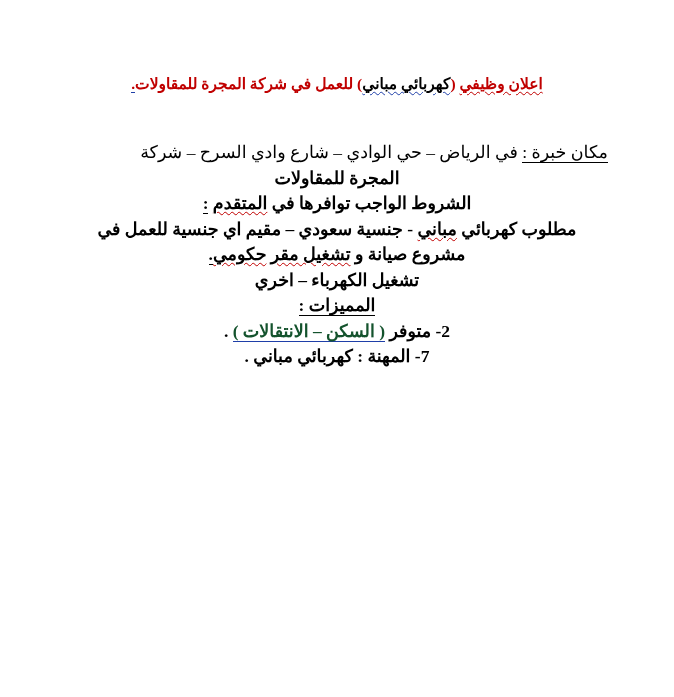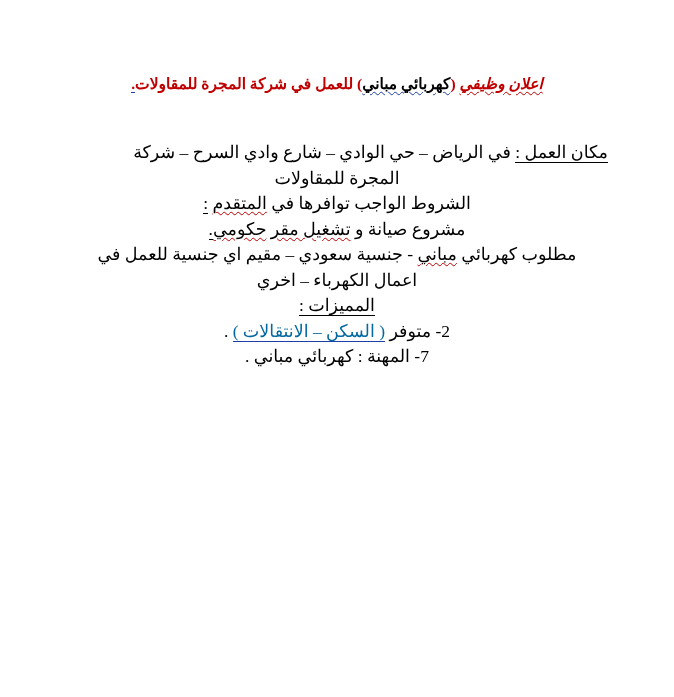--- a/index.html
+++ b/index.html
@@ -47,21 +47,20 @@
     border-bottom: 1px solid #1f3fa8;
     padding-bottom: 0px;
   }
   
   .sq-red {
     text-decoration: underline;
     text-decoration-color: #c00000;
     text-decoration-style: wavy;
     text-decoration-thickness: 1px;
     text-underline-offset: 2px;
-    font-style: italic;
   }
   .sq-blue {
     text-decoration: underline;
     text-decoration-color: #1f3fa8;
     text-decoration-style: wavy;
     text-decoration-thickness: 1px;
     text-underline-offset: 2px;
   }
 
   
@@ -76,20 +75,21 @@
     text-align: right;
   }
   .para {
     font-size: 17.5px;
     line-height: 1.46;
     margin: 0;
     color: #000000;
   }
   .para.center {
     text-align: center;
+    font-weight: bold;
   }
   .para.right {
     text-align: right;
   }
   .u-black {
     border-bottom: 1px solid #000000;
   }
   .sq-black {
     text-decoration: underline;
     text-decoration-color: #c00000;
@@ -107,60 +107,60 @@
     <div class="title-line">
       <span class="sq-red">اعلان وظيفي</span>
       <span>(</span><span class="blue sq-blue">كهربائي مباني</span><span>)</span>
       <span>للعمل في شركة المجرة للمقاولات</span><span class="u-blue">.</span>
     </div>
   </div>
 
   <div class="body-block">
 
     <p class="para right">
-      <span class="u-black">مكان العمل :</span>
+      <span class="u-black">مكان خبرة :</span>
       <span>في الرياض – حي الوادي – شارع وادي السرح – شركة</span>
     </p>
 
     <p class="para center">
       <span>المجرة للمقاولات</span>
     </p>
 
     <p class="para center">
       <span>الشروط الواجب توافرها في</span>
       <span class="sq-black">المتقدم</span>
       <span class="u-black">:</span>
     </p>
 
     <p class="para center">
+      <span>مطلوب كهربائي</span>
+      <span class="sq-black">مباني</span>
+      <span>- جنسية سعودي – مقيم اي جنسية للعمل في</span>
+    </p>
+
+    <p class="para center">
       <span>مشروع صيانة و</span>
       <span class="sq-black">تشغيل مقر</span>
       <span class="sq-black">حكومي</span><span class="u-black">.</span>
     </p>
 
-    <p class="para center">
-      <span>مطلوب كهربائي</span>
-      <span class="sq-black">مباني</span>
-      <span>- جنسية سعودي – مقيم اي جنسية للعمل في</span>
-    </p>
-
 
     <p class="para center">
-      <span>اعمال الكهرباء – اخري</span>
+      <span>تشغيل الكهرباء – اخري</span>
     </p>
 
 
     <p class="para center">
       <span class="u-black">المميزات :</span>
     </p>
 
 
     <p class="para center">
       <span>2- متوفر</span>
-      <span class="u-blue" style="color:#0369a1">( السكن – الانتقالات )</span>
+      <span class="u-blue" style="color:#14532d">( السكن – الانتقالات )</span>
       <span>.</span>
     </p>
 
     <p class="para center">
       <span>7- المهنة : كهربائي مباني .</span>
     </p>
 
   </div>
 </div>
 

